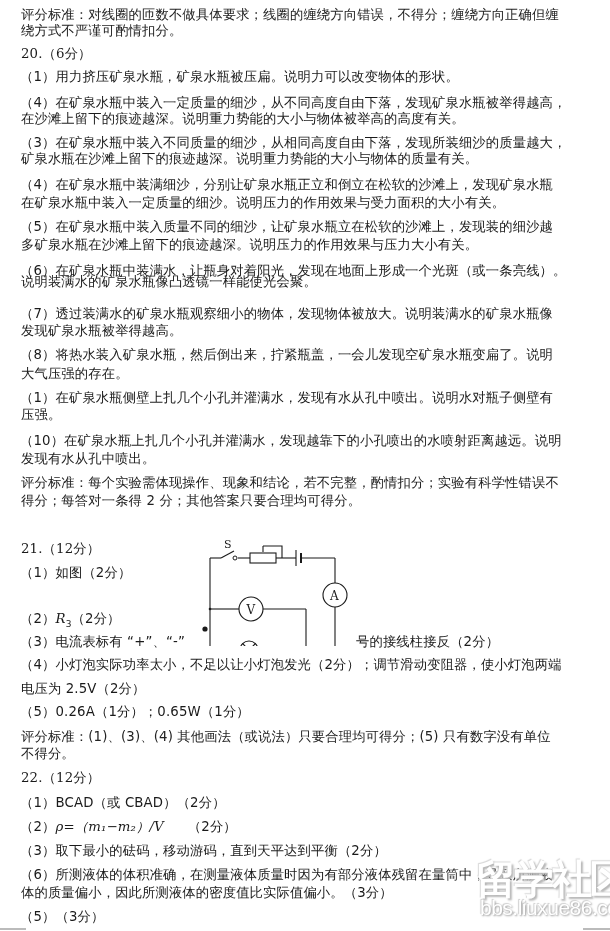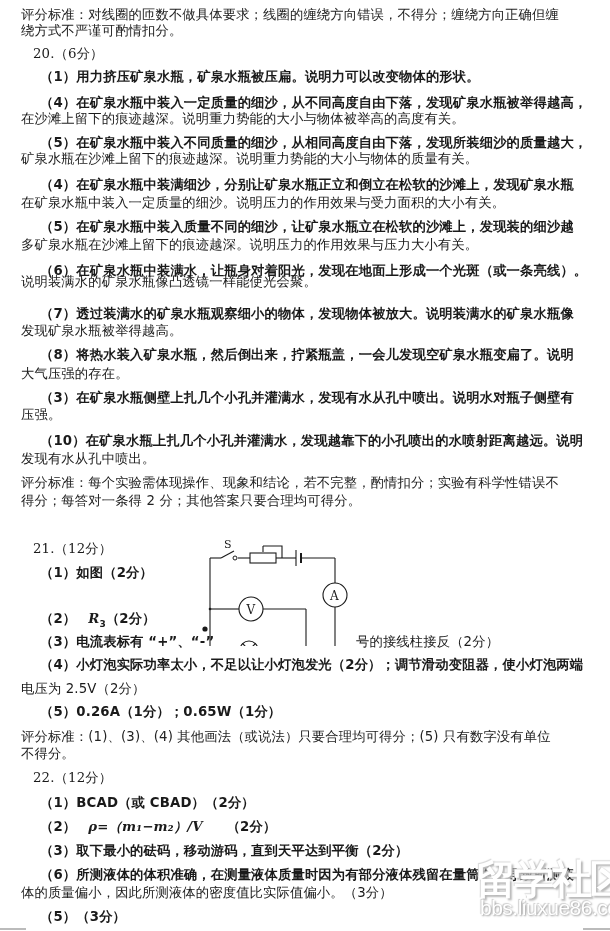--- a/index.html
+++ b/index.html
@@ -1,20 +1,20 @@
 <!DOCTYPE html>
 <html><head>
 <meta charset="utf-8">
 <style>
   html, body { margin:0; padding:0; background:#ffffff; }
   body { width:610px; height:931px; position:relative; overflow:hidden;
          font-family: "DejaVu Sans", sans-serif; color:#1a1a1a; }
   .ln { position:absolute; left:21px; font-size:13.3px; line-height:17px; white-space:nowrap; letter-spacing:0.15px; }
-  .ind { left:40px;font-weight:bold; }
-  .serif { font-family: "DejaVu Serif", serif; margin-left: 12px; }
+  .ind { left:20px; }
+  .serif { font-family: "DejaVu Serif", serif; }
   .grade { color:#222; }
   .circuit { position:absolute; left:196px; top:538px; }
   .wm { position:absolute; left:476px; top:852px; width:134px; height:70px;text-decoration:underline; }
   .wm-big { position:absolute; left:0; top:0; font-family:"DejaVu Sans", sans-serif; font-weight:bold;
             font-size:40px; color:#ffffff; letter-spacing:-2px;
             text-shadow: 2px 2px 2px #b8b8b8, -1px -1px 1px #d8d8d8; white-space:nowrap; }
   .wm-url { position:absolute; left:4px; top:44px; font-family:"Liberation Sans", sans-serif; font-size:21px;
             color:#ffffff; text-shadow: 1px 1px 2px #9a9a9a, -1px -1px 1px #cfcfcf; white-space:nowrap; letter-spacing:-0.5px; }
   .corner-l { position:absolute; left:0; top:928px; width:26px; height:2px; background:#bbb; }
   .corner-r { position:absolute; left:583px; top:928px; width:27px; height:2px; background:#bbb; }
@@ -24,33 +24,33 @@
 
 <div>
 
   <div class="ln grade" style="top:6px">评分标准：对线圈的匝数不做具体要求；线圈的缠绕方向错误，不得分；缠绕方向正确但缠</div>
   <div class="ln grade" style="top:22px">绕方式不严谨可酌情扣分。</div>
 
   <div class="ln serif" style="top:45px">20.（6分）</div>
   <div class="ln ind" style="top:68px">（1）用力挤压矿泉水瓶，矿泉水瓶被压扁。说明力可以改变物体的形状。</div>
   <div class="ln ind" style="top:94px">（4）在矿泉水瓶中装入一定质量的细沙，从不同高度自由下落，发现矿泉水瓶被举得越高，</div>
   <div class="ln" style="top:110px">在沙滩上留下的痕迹越深。说明重力势能的大小与物体被举高的高度有关。</div>
-  <div class="ln ind" style="top:134px">（5）在矿泉水瓶中装入不同质量的细沙，从相同高度自由下落，发现所装细沙的质量越大，</div>
+  <div class="ln ind" style="top:134px">（3）在矿泉水瓶中装入不同质量的细沙，从相同高度自由下落，发现所装细沙的质量越大，</div>
   <div class="ln" style="top:150px">矿泉水瓶在沙滩上留下的痕迹越深。说明重力势能的大小与物体的质量有关。</div>
   <div class="ln ind" style="top:176px">（4）在矿泉水瓶中装满细沙，分别让矿泉水瓶正立和倒立在松软的沙滩上，发现矿泉水瓶</div>
   <div class="ln" style="top:194px">在矿泉水瓶中装入一定质量的细沙。说明压力的作用效果与受力面积的大小有关。</div>
   <div class="ln ind" style="top:218px">（5）在矿泉水瓶中装入质量不同的细沙，让矿泉水瓶立在松软的沙滩上，发现装的细沙越</div>
   <div class="ln" style="top:236px">多矿泉水瓶在沙滩上留下的痕迹越深。说明压力的作用效果与压力大小有关。</div>
   <div class="ln ind" style="top:262px">（6）在矿泉水瓶中装满水，让瓶身对着阳光，发现在地面上形成一个光斑（或一条亮线）。</div>
   <div class="ln" style="top:273px">说明装满水的矿泉水瓶像凸透镜一样能使光会聚。</div>
   <div class="ln ind" style="top:305px">（7）透过装满水的矿泉水瓶观察细小的物体，发现物体被放大。说明装满水的矿泉水瓶像</div>
   <div class="ln" style="top:322px">发现矿泉水瓶被举得越高。</div>
   <div class="ln ind" style="top:346px">（8）将热水装入矿泉水瓶，然后倒出来，拧紧瓶盖，一会儿发现空矿泉水瓶变扁了。说明</div>
   <div class="ln" style="top:365px">大气压强的存在。</div>
-  <div class="ln ind" style="top:389px">（3）在矿泉水瓶侧壁上扎几个小孔并灌满水，发现有水从孔中喷出。说明水对瓶子侧壁有</div>
+  <div class="ln ind" style="top:389px">（1）在矿泉水瓶侧壁上扎几个小孔并灌满水，发现有水从孔中喷出。说明水对瓶子侧壁有</div>
   <div class="ln" style="top:406px">压强。</div>
   <div class="ln ind" style="top:432px">（10）在矿泉水瓶上扎几个小孔并灌满水，发现越靠下的小孔喷出的水喷射距离越远。说明</div>
   <div class="ln" style="top:450px">发现有水从孔中喷出。</div>
   <div class="ln grade" style="top:474px">评分标准：每个实验需体现操作、现象和结论，若不完整，酌情扣分；实验有科学性错误不</div>
   <div class="ln grade" style="top:492px">得分；每答对一条得 2 分；其他答案只要合理均可得分。</div>
 
   <div class="ln serif" style="top:540px">21.（12分）</div>
   <div class="ln ind" style="top:564px">（1）如图（2分）</div>
   <div class="ln ind" style="top:610px">
     <span>（2）</span><i class="serif">R</i><sub style="font-size:9px">3</sub><span>（2分）</span>

